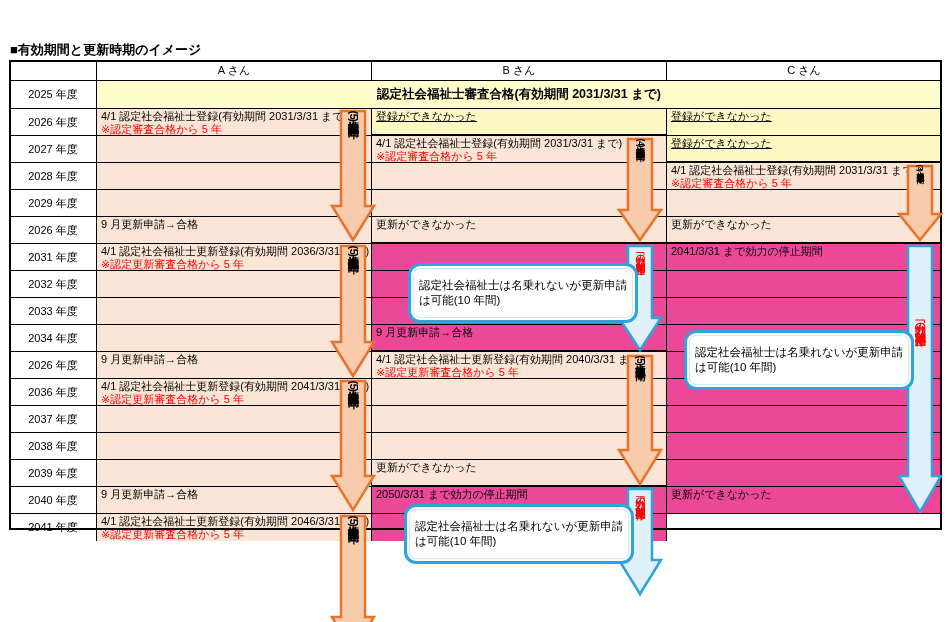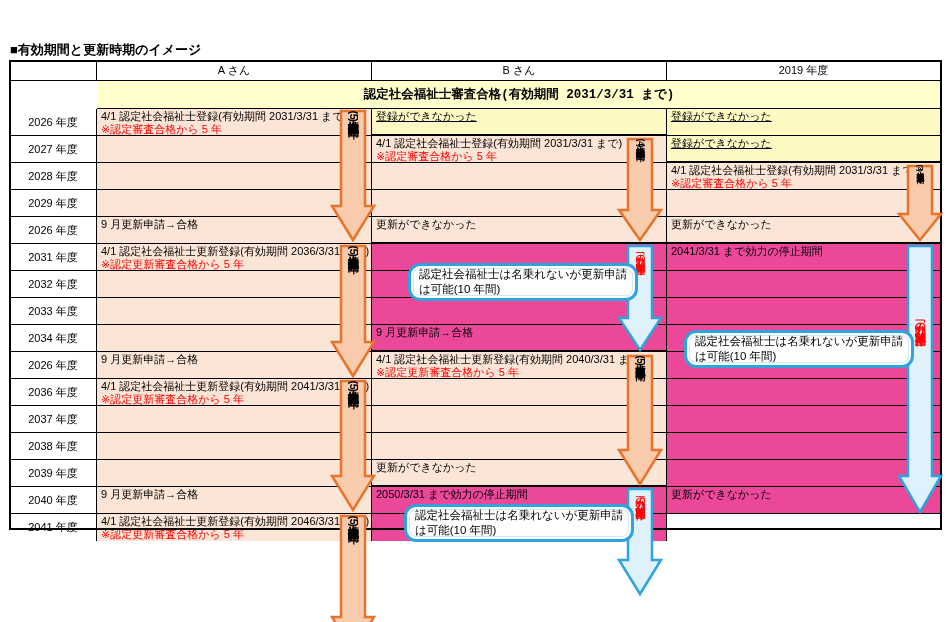--- a/index.html
+++ b/index.html
@@ -14,55 +14,56 @@
   .c{box-sizing:border-box;border-right:1px solid #000;border-bottom:1px solid #000;
      padding:1px 4px;overflow:visible;}
   .lc{border-right:none;}
   .lr{border-bottom:none;}
   .bb2{border-bottom-width:2px;}
   .yc,.hc{display:flex;align-items:center;justify-content:center;font-size:11px;padding:0;}
   .p{background:#fbe5d6;}
   .bl{background:#ec4899;}
   .w{background:#fef9c3;text-decoration:underline;}
   .mg{background:#e39bd5;}
-  .yel{background:#ffffcc;font-family:Liberation Mono, monospace;}
+  .yel{background:#ffffcc;}
   .bn{grid-column:2/5;display:flex;align-items:center;justify-content:center;
       font-weight:bold;font-size:12.5px;}
   .t{font-size:11px;line-height:13px;white-space:nowrap;}
   .n{font-size:11px;line-height:13px;color:#f00;white-space:nowrap;}
   .bold .t{font-weight:bold;}
   
   .arrow{position:absolute;z-index:2;}
   .arrow svg{overflow:visible;display:block;}
   .og{fill:#f8cbad;stroke:#e8742c;stroke-width:2.5;stroke-linejoin:miter;}
   .bg{fill:#dff2fb;stroke:#2fa3dc;stroke-width:2.5;stroke-linejoin:miter;}
   .vl{position:absolute;left:50%;transform:translateX(-50%);writing-mode:vertical-rl;
       font-weight:bold;top:3px;letter-spacing:-0.5px;white-space:nowrap;}
   .ot{color:#000;}
   .bt{color:#f00;}
   
   .conn{position:absolute;height:4px;background:#2fa3dc;z-index:3;}
   .callout{position:absolute;z-index:4;background:#fff;border:3px solid #2fa3dc;
-           border-radius:12px;padding:1px 8px;box-shadow:inset 0 0 0 2px #fff,inset 0 0 0 3px #cfe9f7;}
+           border-radius:12px;padding:12px 8px;box-shadow:inset 0 0 0 2px #fff,inset 0 0 0 3px #cfe9f7;}
   .cl{font-size:11.5px;line-height:15px;white-space:nowrap;}
 </style>
 </head>
 <body>
 
 <div class="stage">
 
   <div class="title">■有効期間と更新時期のイメージ</div>
 
   <div class="tbl">
 
     <div class="c hc"></div>
     <div class="c hc">A さん</div>
     <div class="c hc">B さん</div>
-
-    <div class="c yc">2019 年度</div>
+    <div class="c hc lc">C さん</div>
+
+    <div class="c yc">2025 年度</div>
     <div class="c yel bn lc">認定社会福祉士審査合格(有効期間 2031/3/31 まで)</div>
 
     <div class="c yc">2026 年度</div>
     <div class="c p">
       <div class="t">4/1 認定社会福祉士登録(有効期間 2031/3/31 まで)</div>
       <div class="n">※認定審査合格から 5 年</div>
     </div>
     <div class="c w bb2">
       <div class="t">登録ができなかった</div>
     </div>

